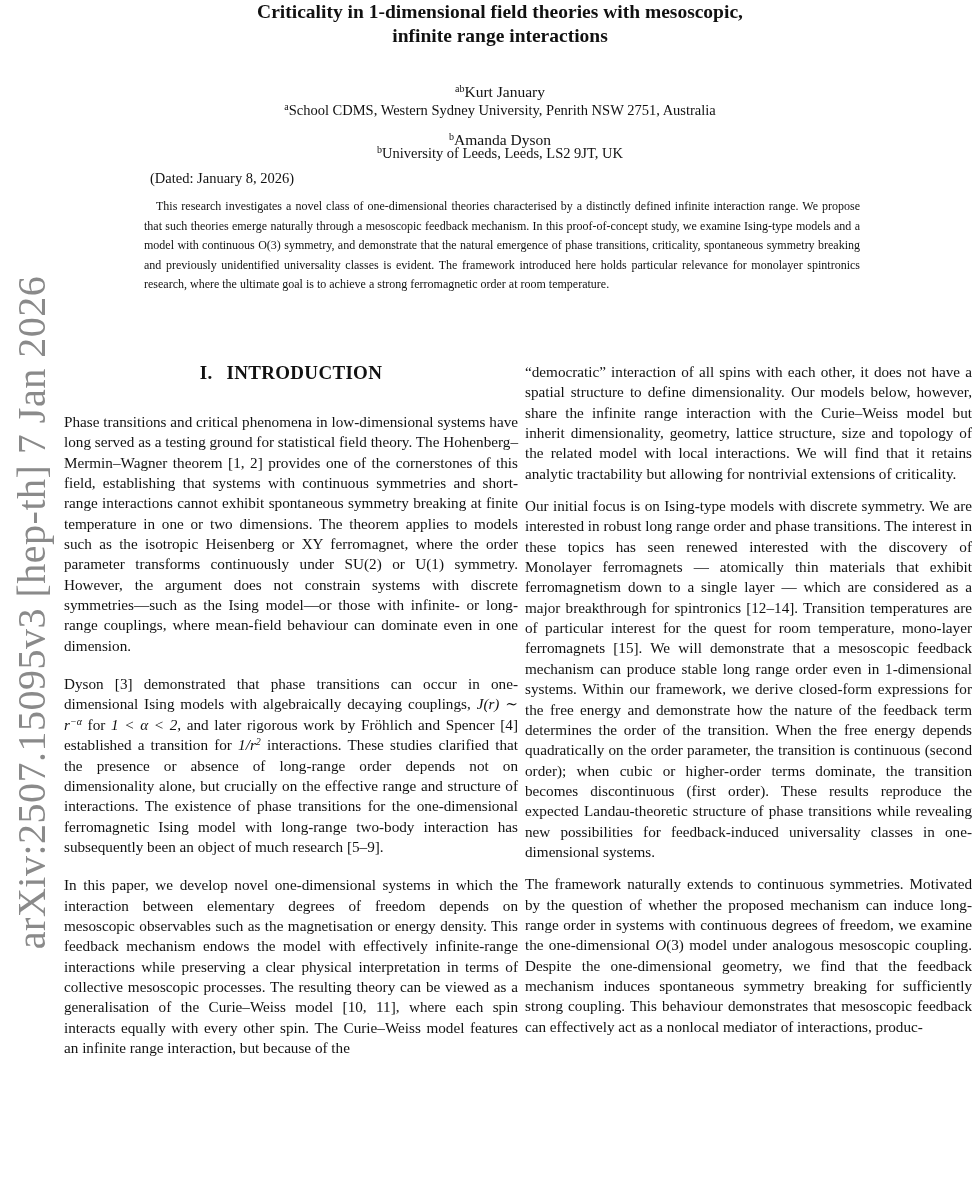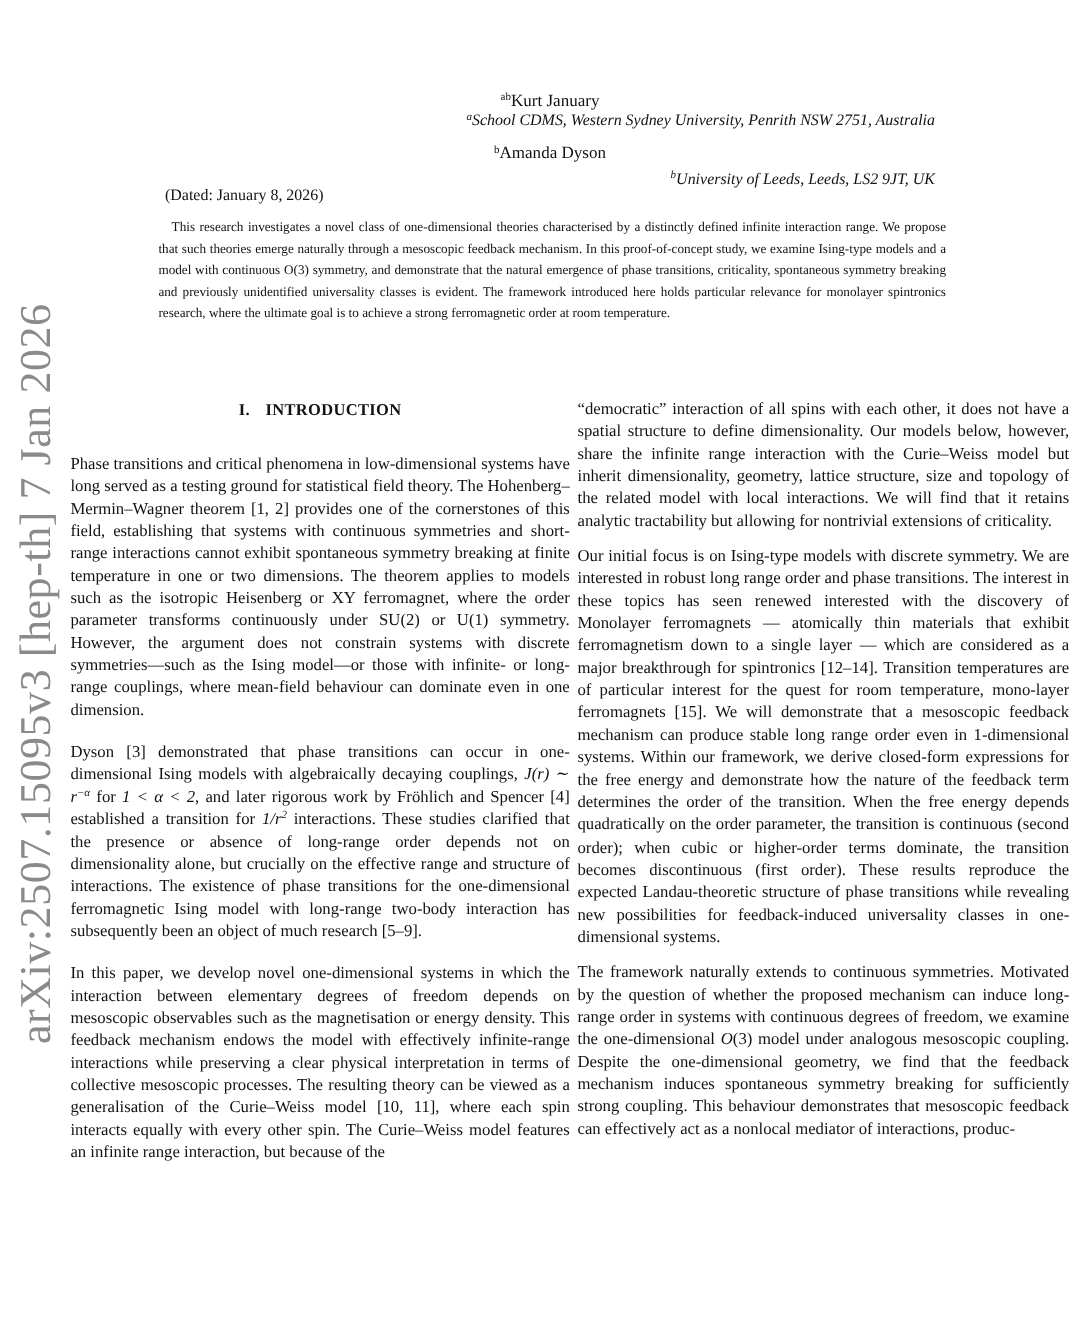--- a/index.html
+++ b/index.html
@@ -14,63 +14,65 @@
     display: block; white-space: nowrap; transform: rotate(-90deg);
     font-size: 40px; color: #8a8a8a; letter-spacing: 0.5px;
     font-family: "Liberation Serif", serif;
   }
 
   .title {
     position: absolute; left: 150px; width: 700px; top: 0px;
     text-align: center; font-weight: bold; font-size: 19.5px; line-height: 24px;
   }
   .author { position: absolute; left: 150px; width: 700px; text-align: center; font-size: 15.5px; line-height: 19px; }
-  .affil { position: absolute; left: 150px; width: 700px; text-align: right; font-size: 14.5px; font-style: italic; line-height: 19px; }
+  .affil { position: absolute; left: 150px; width: 700px; text-align: center; font-size: 14.5px; line-height: 19px; }
   .date { position: absolute; left: 150px; width: 700px; text-align: left; font-size: 14.5px; line-height: 19px; }
   sup { font-size: 10px; vertical-align: 5px; line-height: 0; }
 
   .abstract {
     position: absolute; left: 144px; top: 197px; width: 716px;
     font-size: 12px; line-height: 19.6px; text-align: justify;
     text-indent: 12px; hyphens: auto;
   }
 
   .col { position: absolute; width: 454px; font-size: 15.2px; line-height: 20.35px; text-align: justify; hyphens: auto; }
   .col-left { left: 64px; top: 362px; }
   .col-right { left: 525px; top: 362px; width: 447px; }
 
   .section-heading {
-    text-align: center; font-weight: bold; font-size: 15px; letter-spacing: 0.3px;
+    text-align: center; font-weight: bold; font-size: 19px; letter-spacing: 0.3px;
     margin: 0 0 28px 0; line-height: 22px;
   }
   .section-heading .num { margin-right: 14px; }
   p { margin: 0 0 18px 0; }
   i.m { font-style: italic; }
 </style>
 </head>
 <body>
 
 <div class="arxiv-stamp">
   <span>arXiv:2507.15095v3  [hep-th]  7 Jan 2026</span>
 </div>
 
 <div class="title">
+  <div>Criticality in 1-dimensional field theories with mesoscopic,</div>
+  <div>infinite range interactions</div>
 </div>
 
 <div class="author" style="top:82px;">
   <sup>ab</sup><span>Kurt  January</span>
 </div>
 <div class="affil" style="top:88px; margin-top:13px;">
   <sup>a</sup><span>School CDMS, Western Sydney University, Penrith NSW 2751, Australia</span>
 </div>
 
 <div class="author" style="top:130px;">
   <sup>b</sup><span>Amanda  Dyson</span>
 </div>
-<div class="affil" style="top:154px;">
+<div class="affil" style="top:144px;">
   <sup>b</sup><span>University of Leeds, Leeds, LS2 9JT, UK</span>
 </div>
 <div class="date" style="top:169px;">(Dated: January 8, 2026)</div>
 
 <div class="abstract">This research investigates a novel class of one-dimensional theories characterised by a distinctly defined infinite interaction range. We propose that such theories emerge naturally through a mesoscopic feedback mechanism.  In this proof-of-concept study, we examine Ising-type models and a model with continuous O(3) symmetry, and demonstrate that the natural emergence of phase transitions, criticality, spontaneous symmetry breaking and previously unidentified universality classes is evident.  The framework introduced here holds particular relevance for monolayer spintronics research, where the ultimate goal is to achieve a strong ferromagnetic order at room temperature.</div>
 
 <div class="col col-left">
   <div class="section-heading">
     <span class="num">I.</span><span>INTRODUCTION</span>
   </div>

